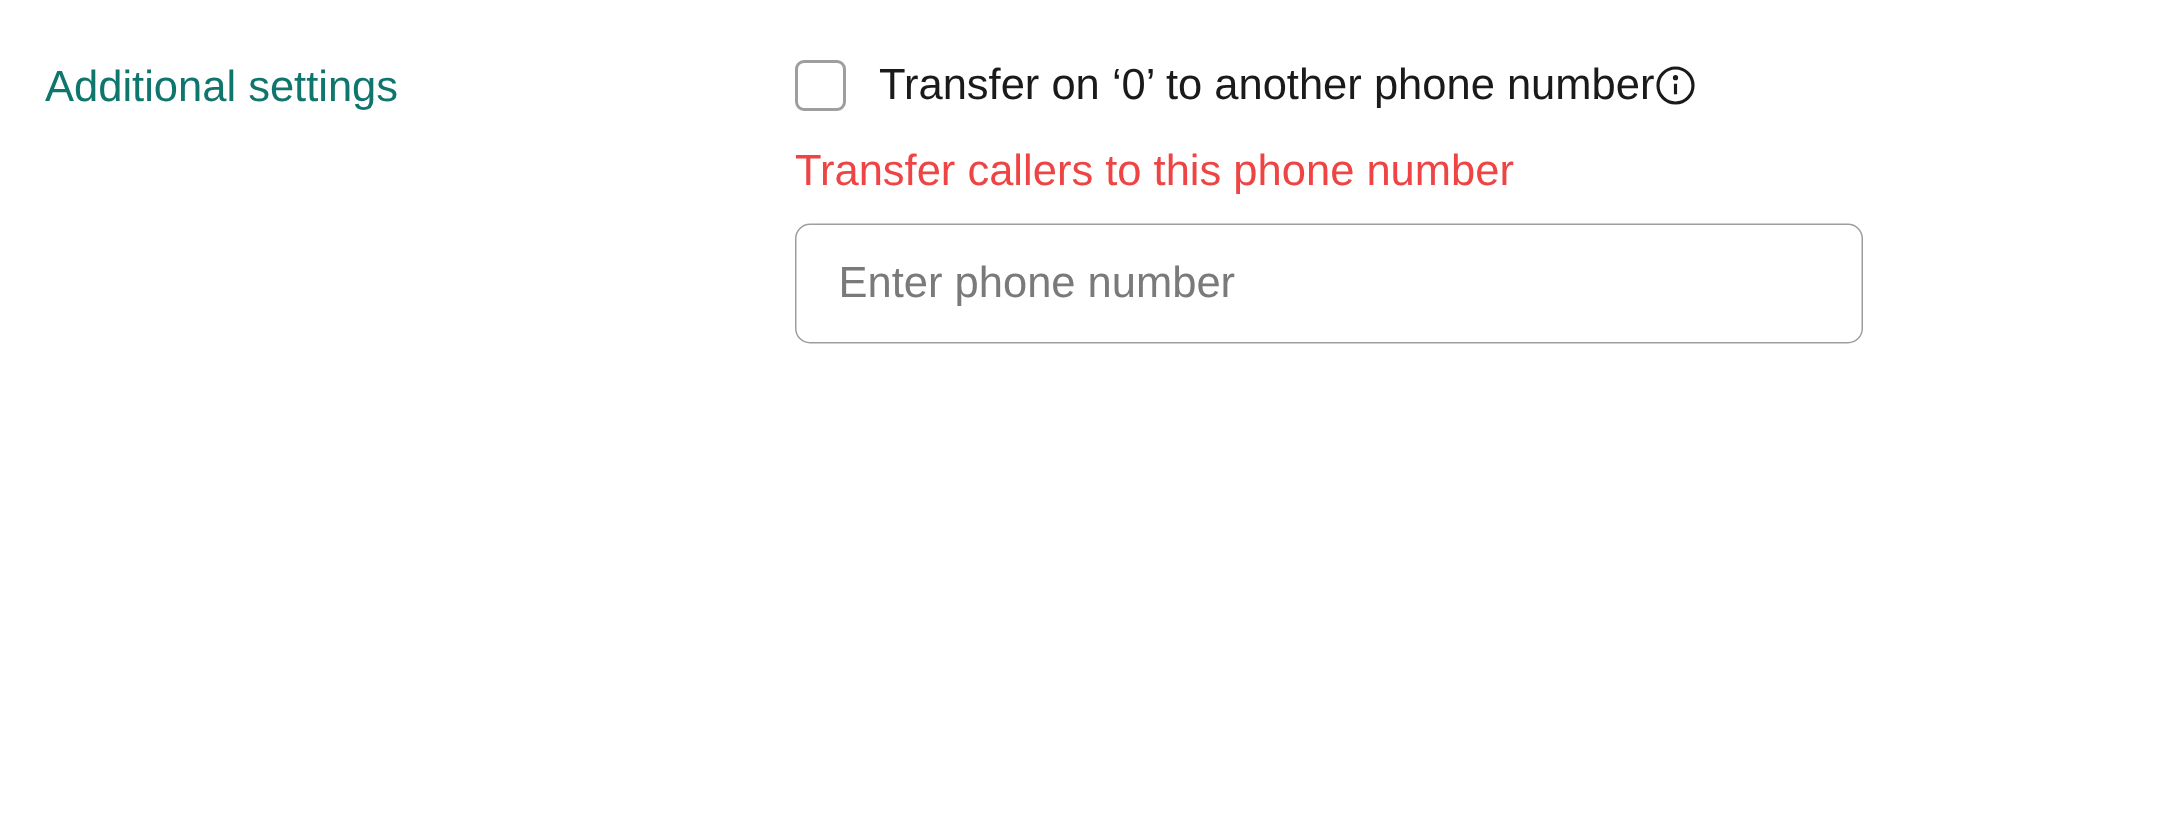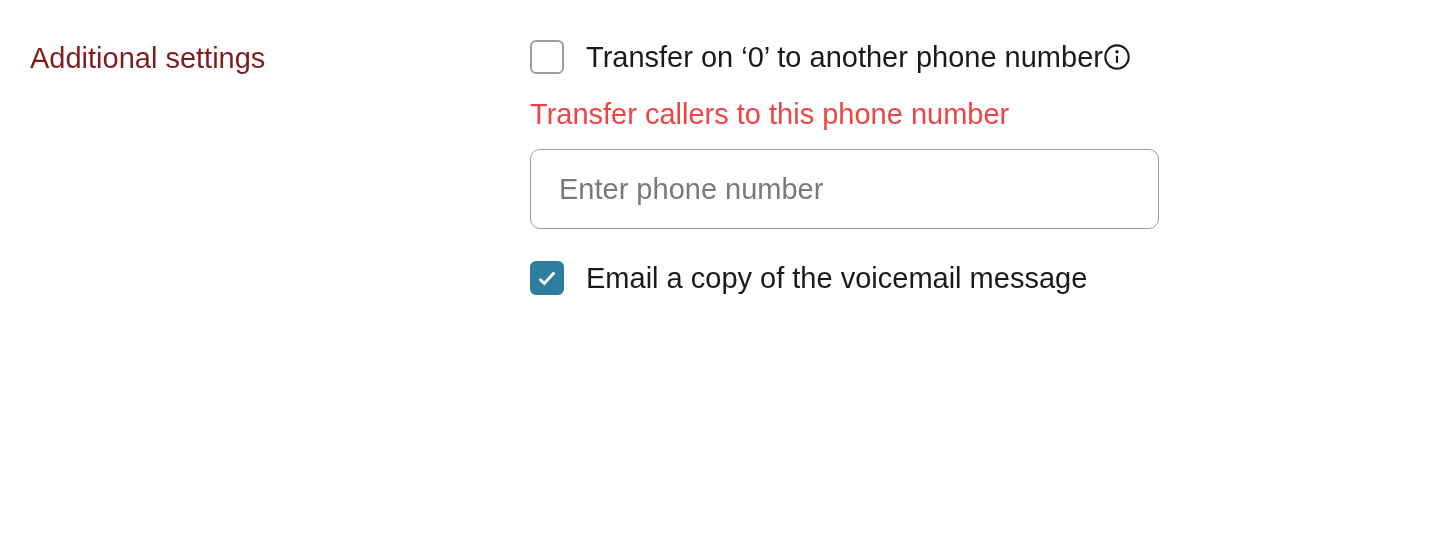--- a/index.html
+++ b/index.html
@@ -18,21 +18,21 @@
       display: flex;
       align-items: flex-start;
     }
     .label-col {
       width: 500px;
       flex-shrink: 0;
       padding-top: 2px;
     }
     .section-title {
       font-size: 29px;
-      color: #7f1d1d;
+      color: #0f766e;
       font-weight: 400;
     }
     .fields-col {
       flex: 1;
       max-width: 780px;
     }
     .field-group {
       margin-bottom: 32px;
     }
     .checkbox-row {
@@ -87,21 +87,21 @@
       stroke-width: 1.8;
       fill: none;
     }
     .sub-label {
       font-size: 29px;
       color: #ef4444;
       margin-top: 24px;
       margin-bottom: 18px;
     }
     .text-input {
-      width: 629px;
+      width: 712px;
       max-width: 100%;
       height: 80px;
       border: 1.5px solid #9e9e9e;
       border-radius: 10px;
       padding: 12px 28px;
       font-size: 29px;
       color: #1d4ed8;
       font-family: inherit;
       outline: none;
     }
@@ -132,26 +132,16 @@
               <circle cx="12" cy="7.5" r="0.6" fill="#1a1a1a" stroke="#1a1a1a"></circle>
             </svg>
           </span>
         </div>
       </div>
       <div class="sub-label">Transfer callers to this phone number</div>
       <input type="text" class="text-input" placeholder="Enter phone number" style="">
     </div>
 
     <div class="field-group">
-      <div class="checkbox-row">
-        <div class="checkbox checked" id="cb-email">
-          <svg viewBox="0 0 24 24">
-              <polyline points="4 13 9 18 20 6"></polyline>
-            </svg>
-        </div>
-        <div class="checkbox-label">
-          <span>Email a copy of the voicemail message</span>
-        </div>
-      </div>
     </div>
 
   </div>
 </div>
 
 </body></html>

